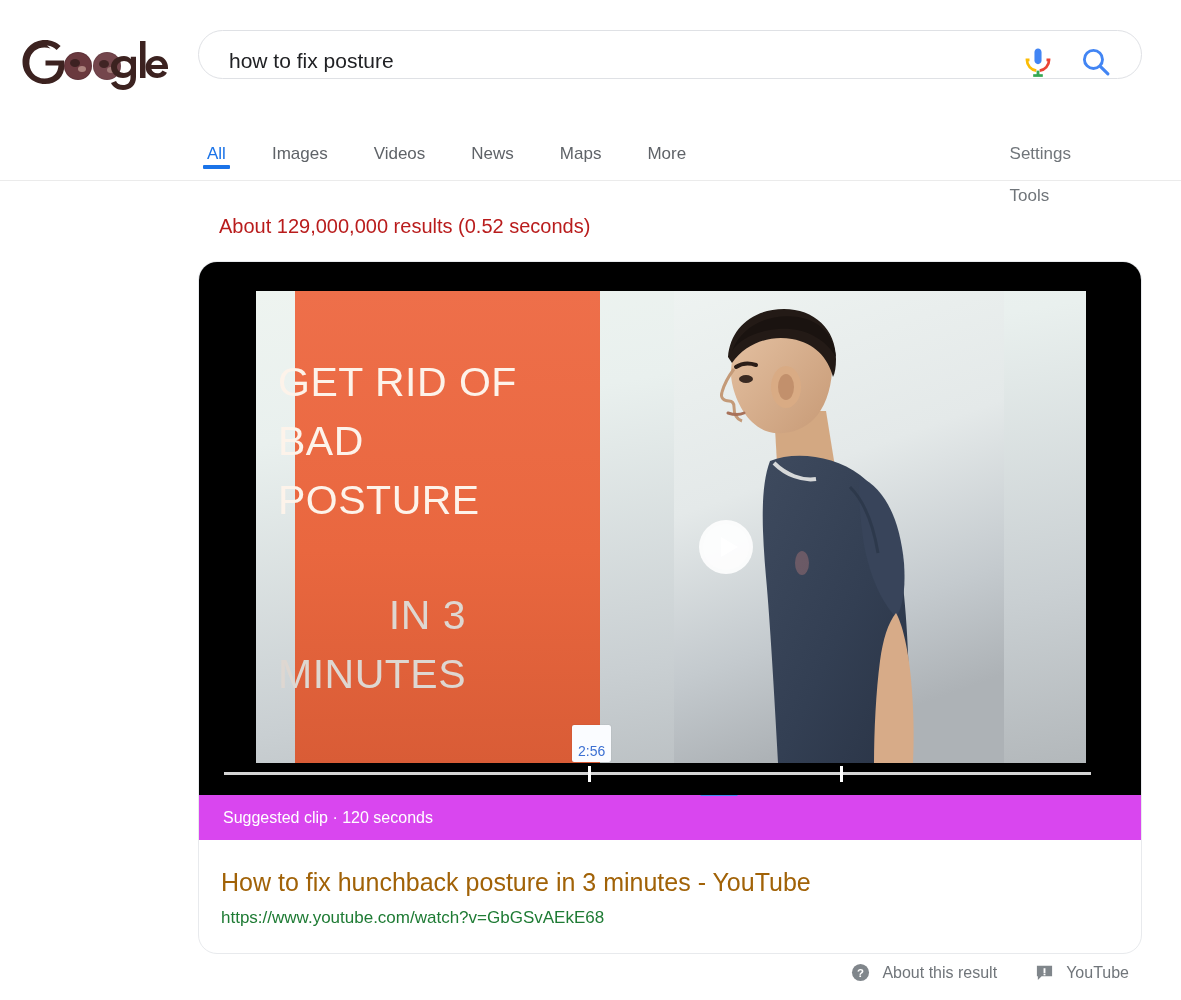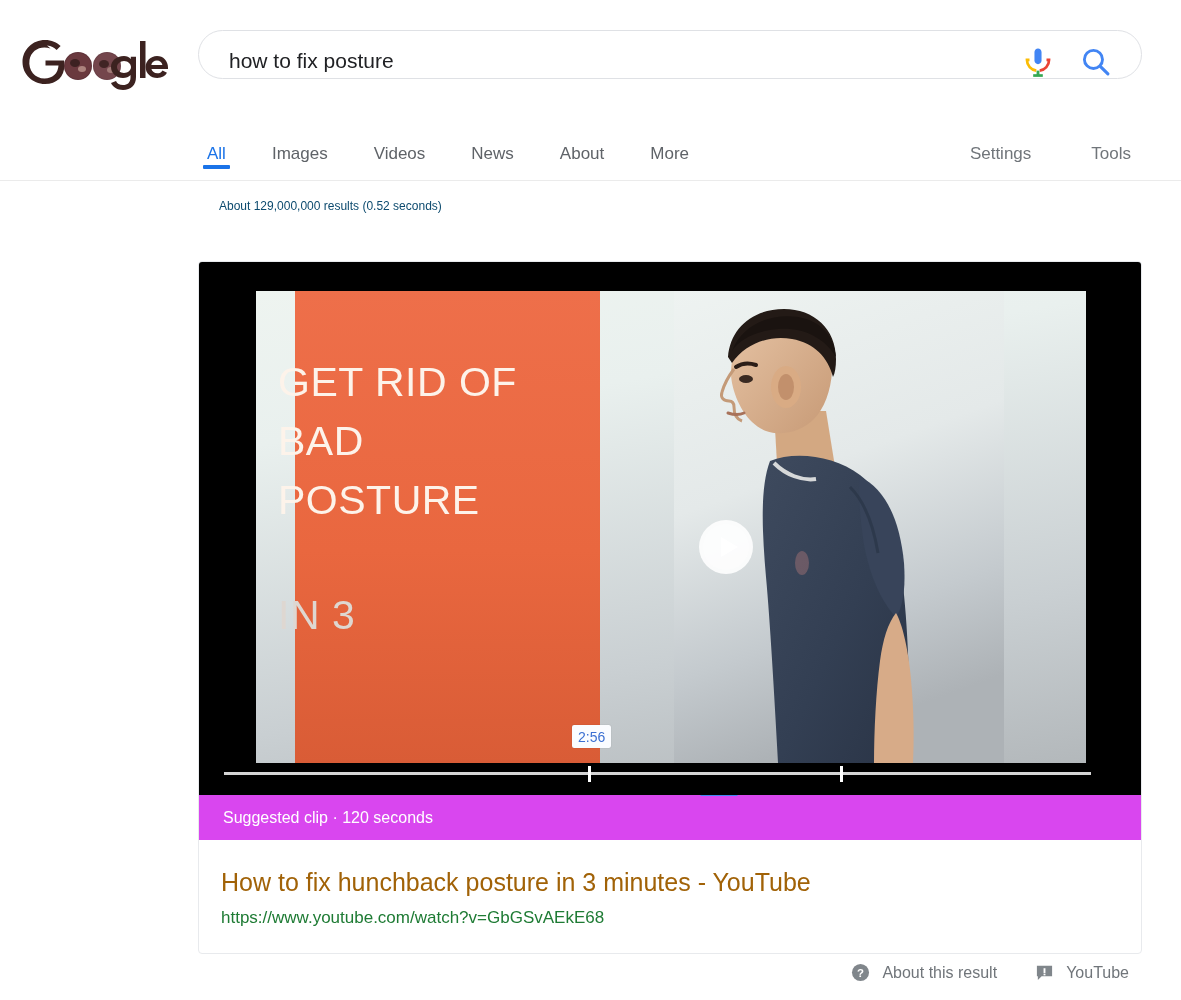--- a/index.html
+++ b/index.html
@@ -90,20 +90,21 @@
     align-items: flex-start;
     height: 58px;
   }
   .nav-right {
     position: absolute;
     right: 50px;
     top: 0;
     display: flex;
     align-items: flex-start;
     height: 58px;
+    flex-direction: column;
   }
   .nav-item {
     font-size: 17px;
     color: #5f6368;
     padding: 22px 0 0 0;
     margin-right: 46px;
     cursor: pointer;
     position: relative;
     white-space: nowrap;
   }
@@ -119,35 +120,35 @@
     background: #1a73e8;
     border-radius: 1px;
   }
   .nav-right .nav-item { margin-right: 60px; color:#70757a; }
   .nav-right .nav-item:last-child { margin-right: 0; }
 
   
   .result-stats {
     position: absolute;
     left: 219px;
-    top: 199px;
-    font-size: 12px;
-    color: #0c4a6e;
+    top: 215px;
+    font-size: 20px;
+    color: #b91c1c;
   }
 
   
   .card {
     position: absolute;
     left: 198px;
     top: 261px;
     width: 944px;
     height: 693px;
     background: #fff;
     border: 1px solid #e8eaed;
-    border-radius: 4px;
+    border-radius: 19px;
     box-sizing: border-box;
     overflow: hidden;
   }
 
   .video {
     position: relative;
     width: 942px;
     height: 533px;
     background: #000;
     overflow: hidden;
@@ -254,21 +255,21 @@
     font-weight: bold;
     letter-spacing: 0.4px;
   }
   .time-tooltip {
     position: absolute;
     left: 373px;
     top: 463px;
     background: #fafcff;
     color: #3c70d2;
     font-size: 14px;
-    padding: 4px 6px 3px 6px;
+    padding: 18px 6px 3px 6px;
     border-radius: 2px;
     z-index: 8;
     box-shadow: 0 0 1px rgba(0,0,0,.3);
   }
 
   
   .clipbar {
     position: relative;
     width: 942px;
     height: 45px;
@@ -376,21 +377,21 @@
     </div>
   </div>
 </div>
 
 <div class="navbar">
   <div class="nav-left">
     <div class="nav-item active">All</div>
     <div class="nav-item">Images</div>
     <div class="nav-item">Videos</div>
     <div class="nav-item">News</div>
-    <div class="nav-item">About</div>
+    <div class="nav-item">Maps</div>
     <div class="nav-item">More</div>
   </div>
   <div class="nav-right">
     <div class="nav-item">Settings</div>
     <div class="nav-item">Tools</div>
   </div>
 </div>
 
 <div class="result-stats">About 129,000,000 results (0.52 seconds)</div>
 
@@ -403,20 +404,21 @@
       <div class="orange-panel"></div>
 
       <div class="orange-text">
         <div>GET RID OF</div>
         <div>BAD</div>
         <div>POSTURE</div>
       </div>
 
       <div class="orange-text2">
         <div>IN 3</div>
+        <div>MINUTES</div>
       </div>
 
       <svg class="person" viewBox="0 0 330 472">
         <defs>
           <linearGradient id="wall" x1="0" y1="0" x2="0.25" y2="1">
             <stop offset="0%" stop-color="#eef3f1"></stop>
             <stop offset="45%" stop-color="#e4e9e9"></stop>
             <stop offset="78%" stop-color="#c4cace"></stop>
             <stop offset="100%" stop-color="#adb2b6"></stop>
           </linearGradient>

